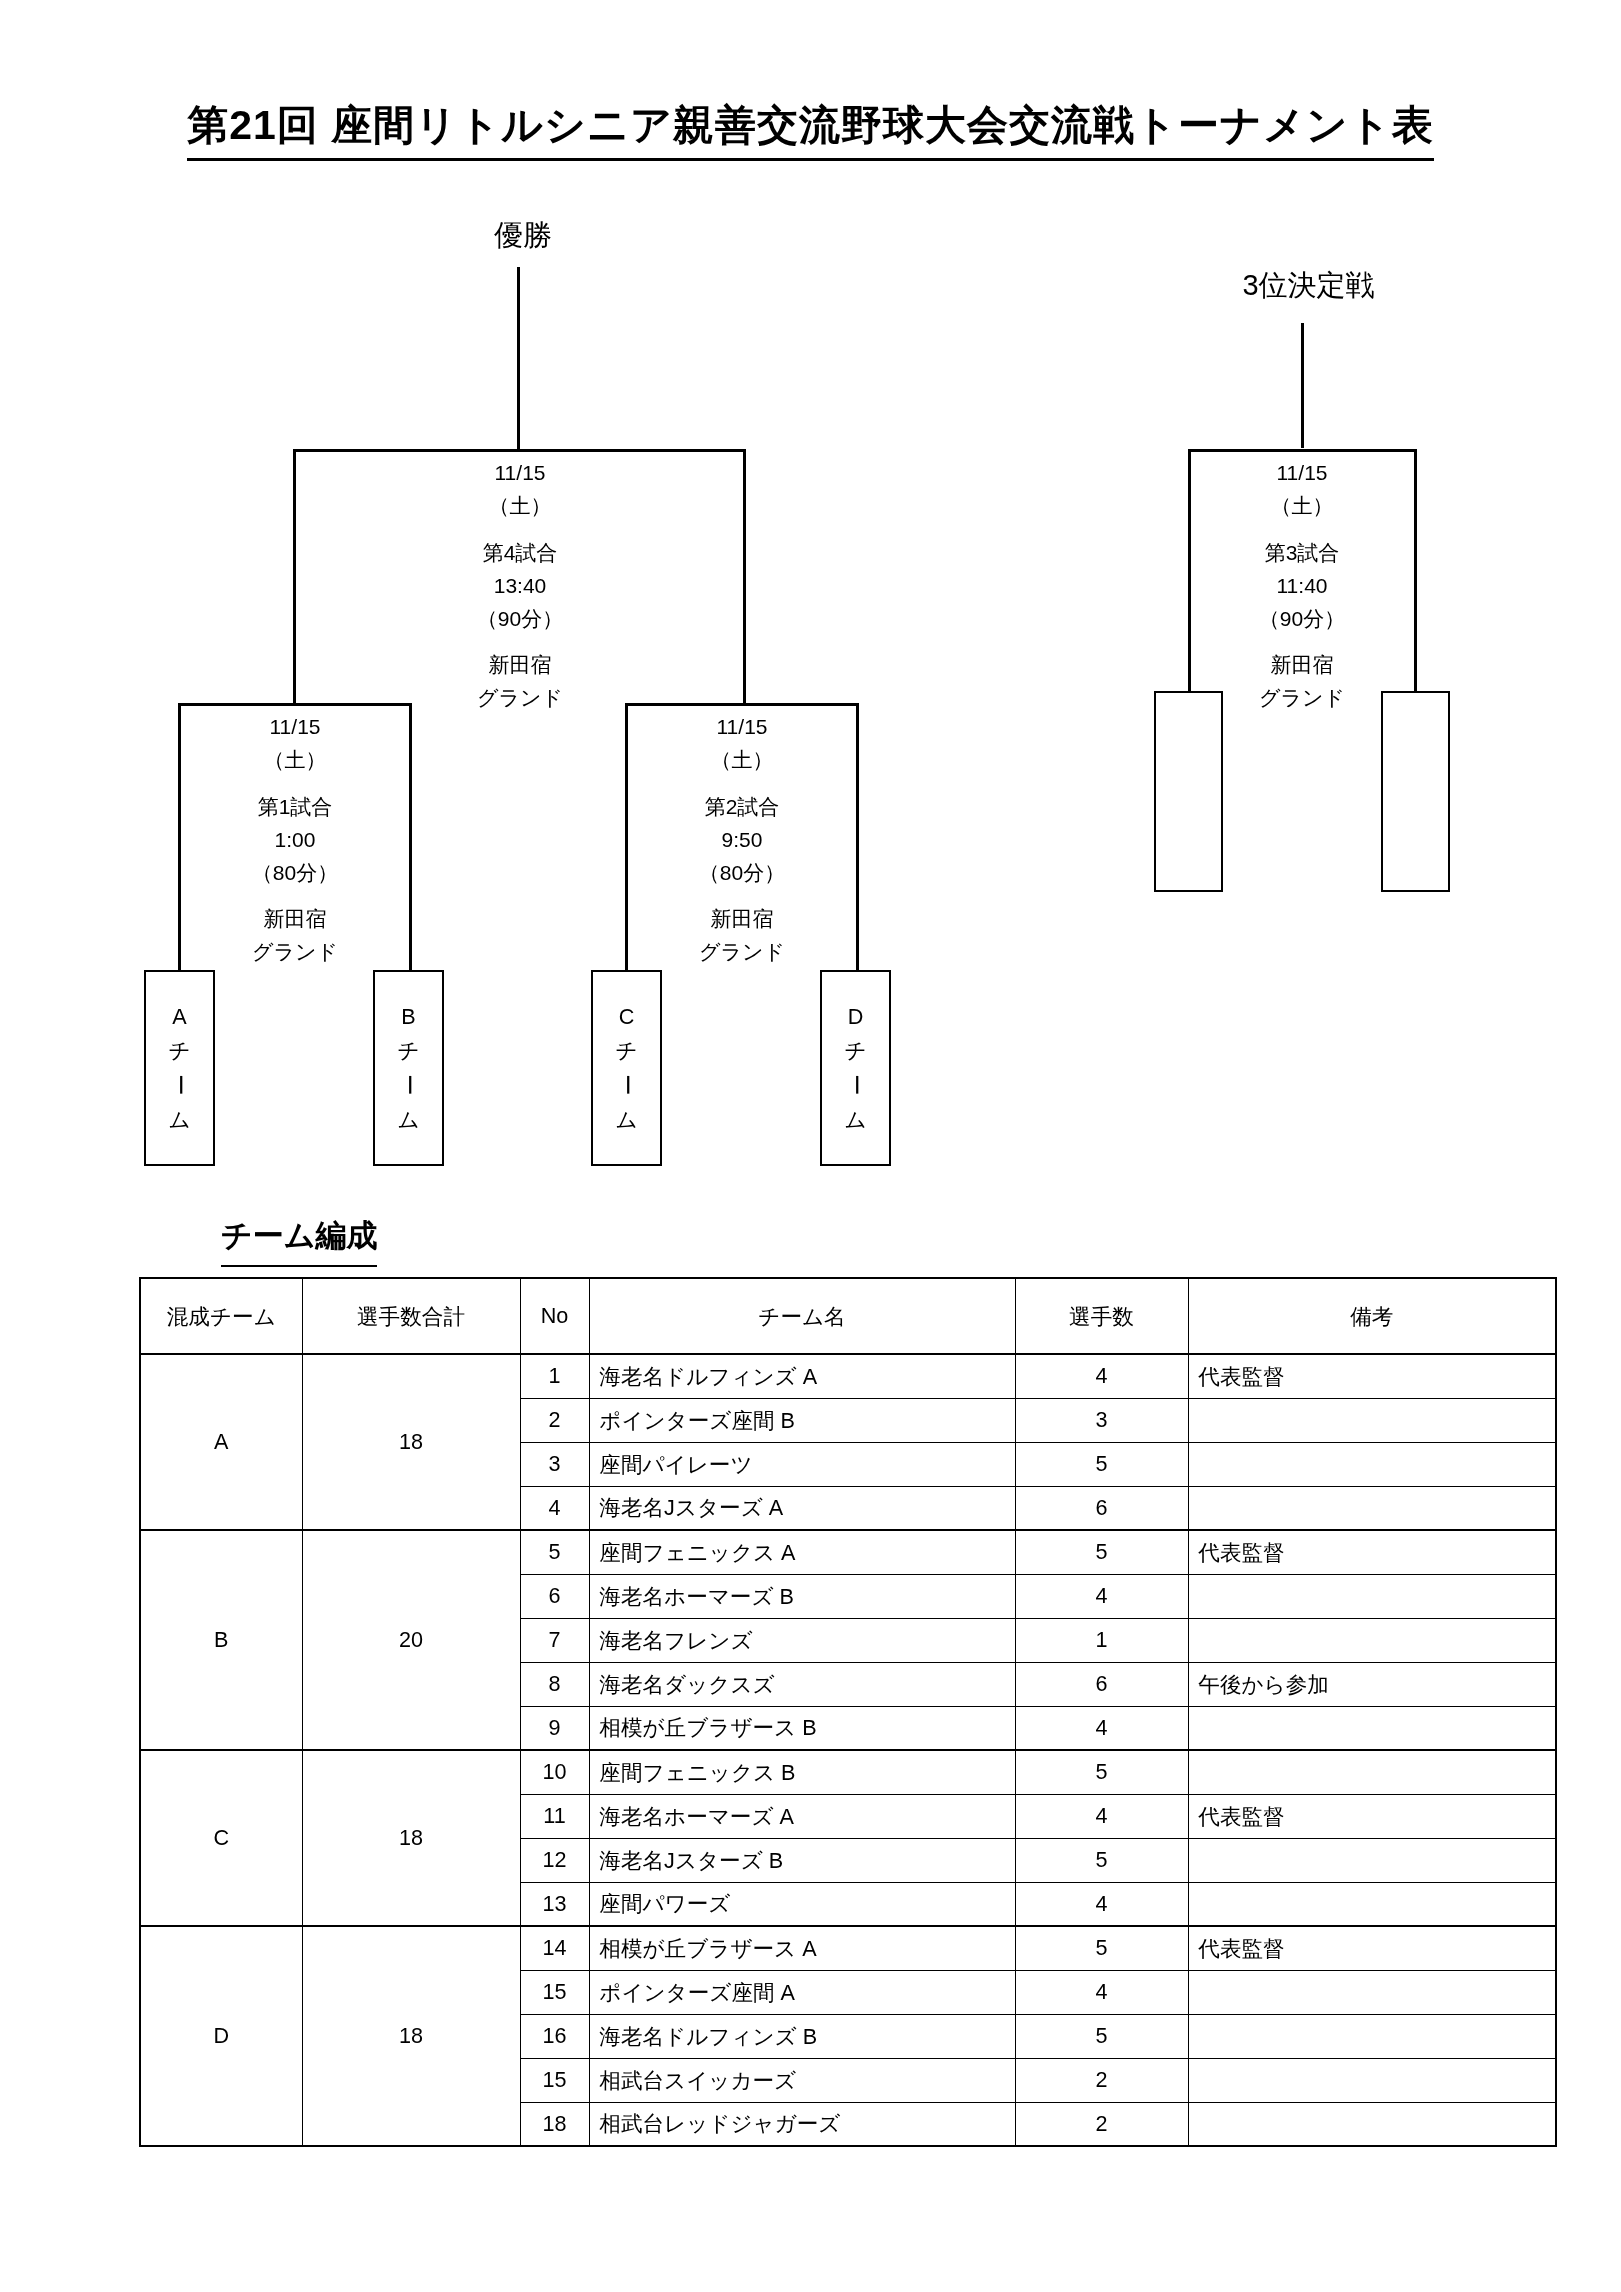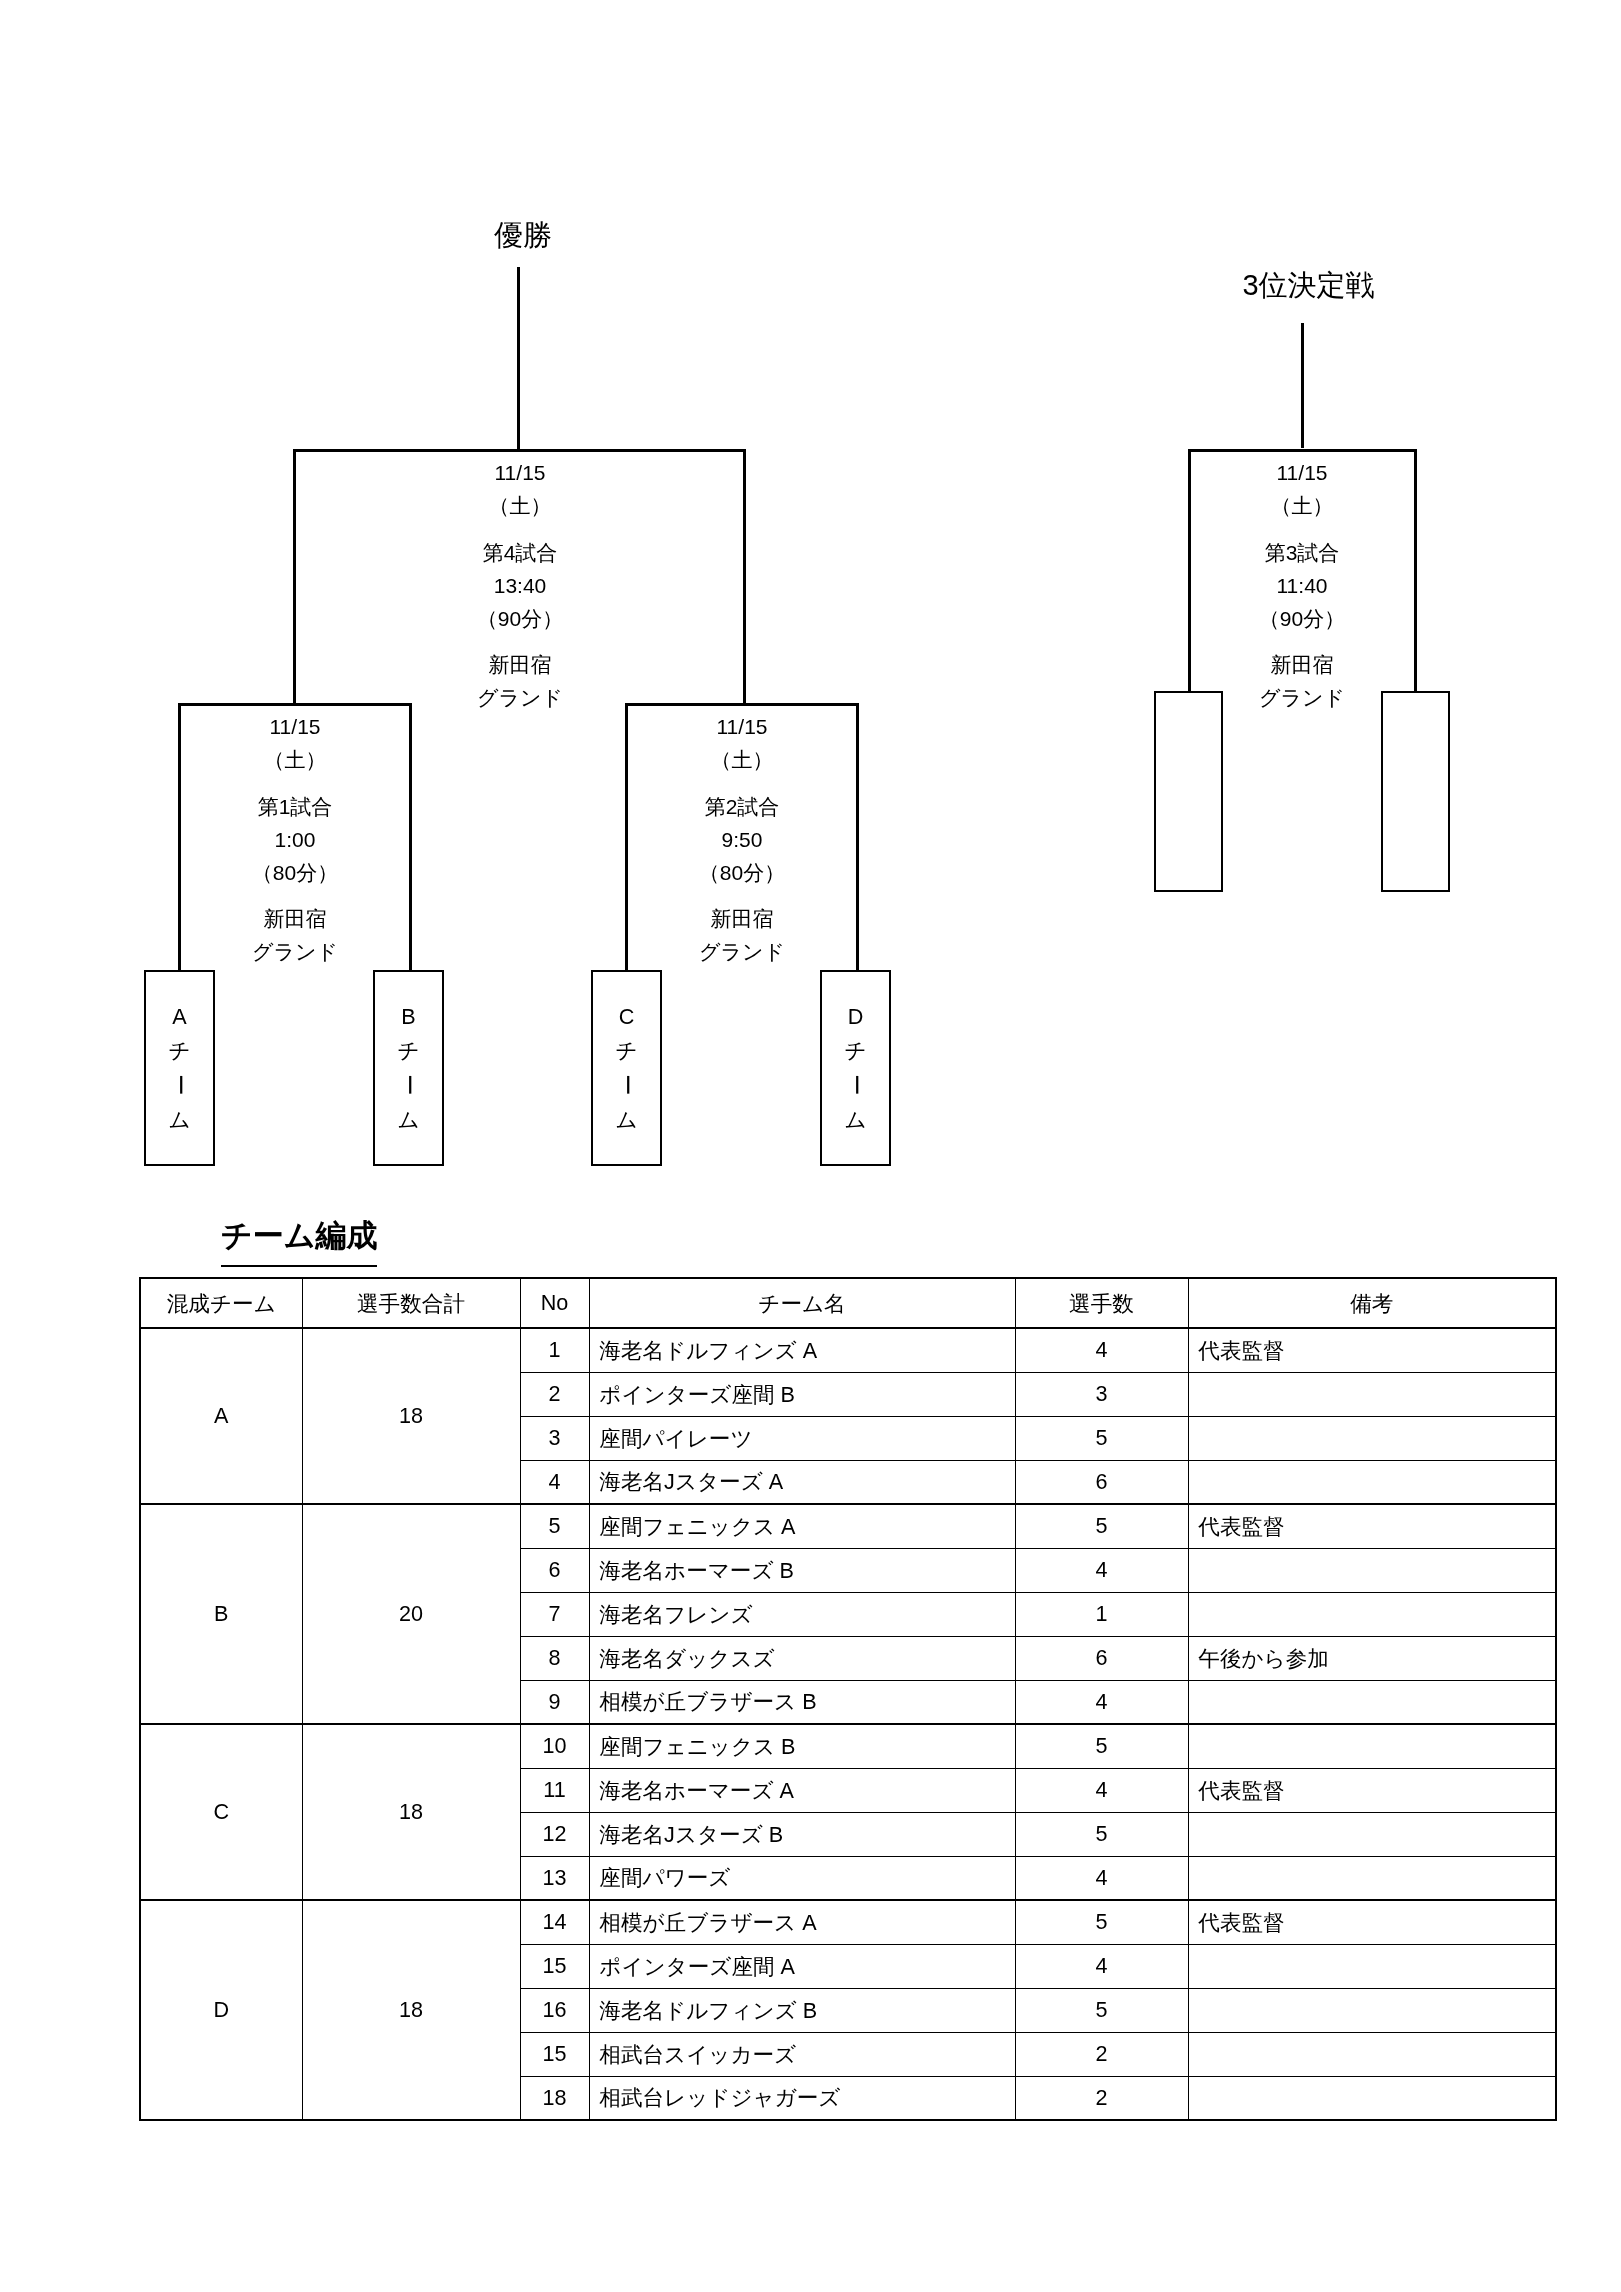--- a/index.html
+++ b/index.html
@@ -109,40 +109,43 @@
     font-size: 21.6px;
     border: 2.9px solid #000;
   }
   .roster-table th, .roster-table td {
     border: 1px solid #000;
     padding: 0 9.8px;
     overflow: hidden;
     white-space: nowrap;
   }
   .roster-table thead th {
-    height: 50px;
+    height: 76px;
     font-weight: normal;
     text-align: center;
     border-bottom: 2px solid #000;
   }
   .roster-table tbody td { height: 44px; }
   .roster-table .col-group, .roster-table .col-total,
   .roster-table .col-no, .roster-table .col-players {
     text-align: center;
   }
   .roster-table .col-team, .roster-table .col-notes {
     text-align: left;
   }
   .roster-table tr.group-start td { border-top: 2px solid #000; }
 </style>
 </head>
 <body>
 
 <div class="page">
 
+  <div class="title-wrap">
+    <span class="title">第21回 座間リトルシニア親善交流野球大会交流戦トーナメント表</span>
+  </div>
 
   <div class="big-label" style="left:425px; top:216px; width:196px;">優勝</div>
   <div class="big-label" style="left:1186px; top:266px; width:245px;">3位決定戦</div>
 
   <div class="vline" style="left:517px; top:267px; height:182px;"></div>
   <div class="hline" style="left:293px; top:449px; width:453px;"></div>
   <div class="vline" style="left:293px; top:449px; height:257px;"></div>
   <div class="vline" style="left:743px; top:449px; height:257px;"></div>
 
   <div class="hline" style="left:178px; top:703px; width:233px;"></div>

